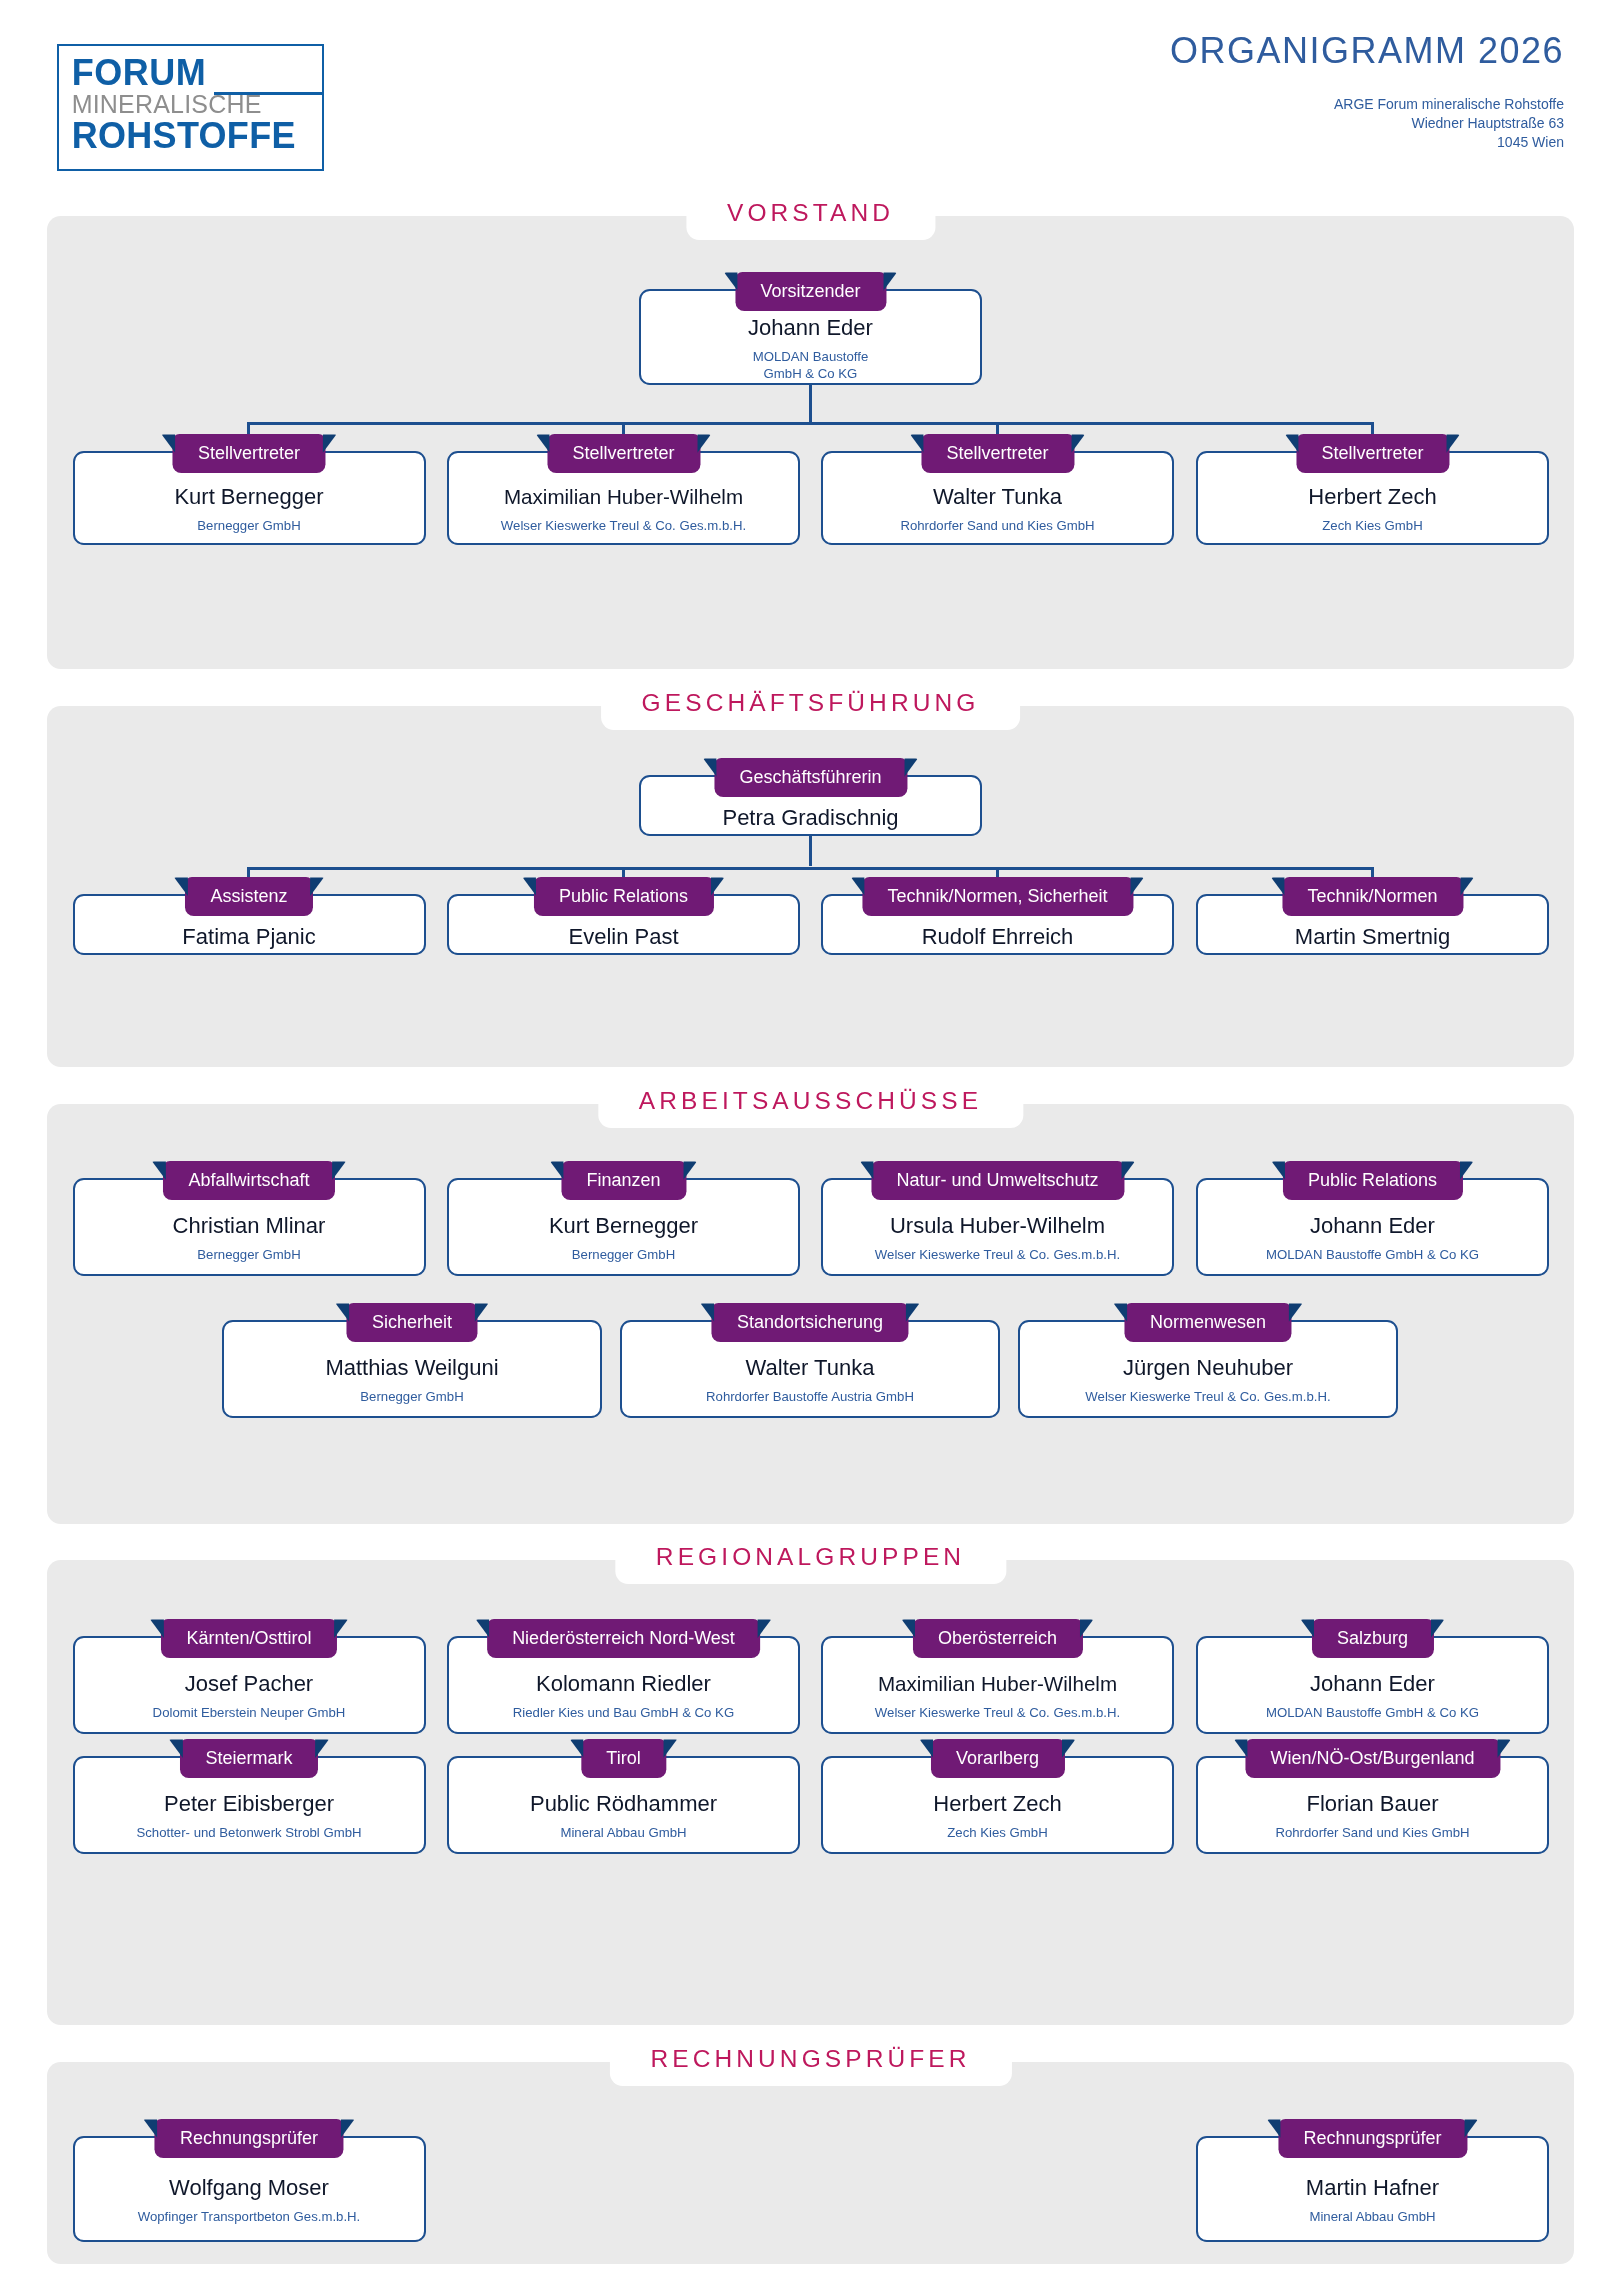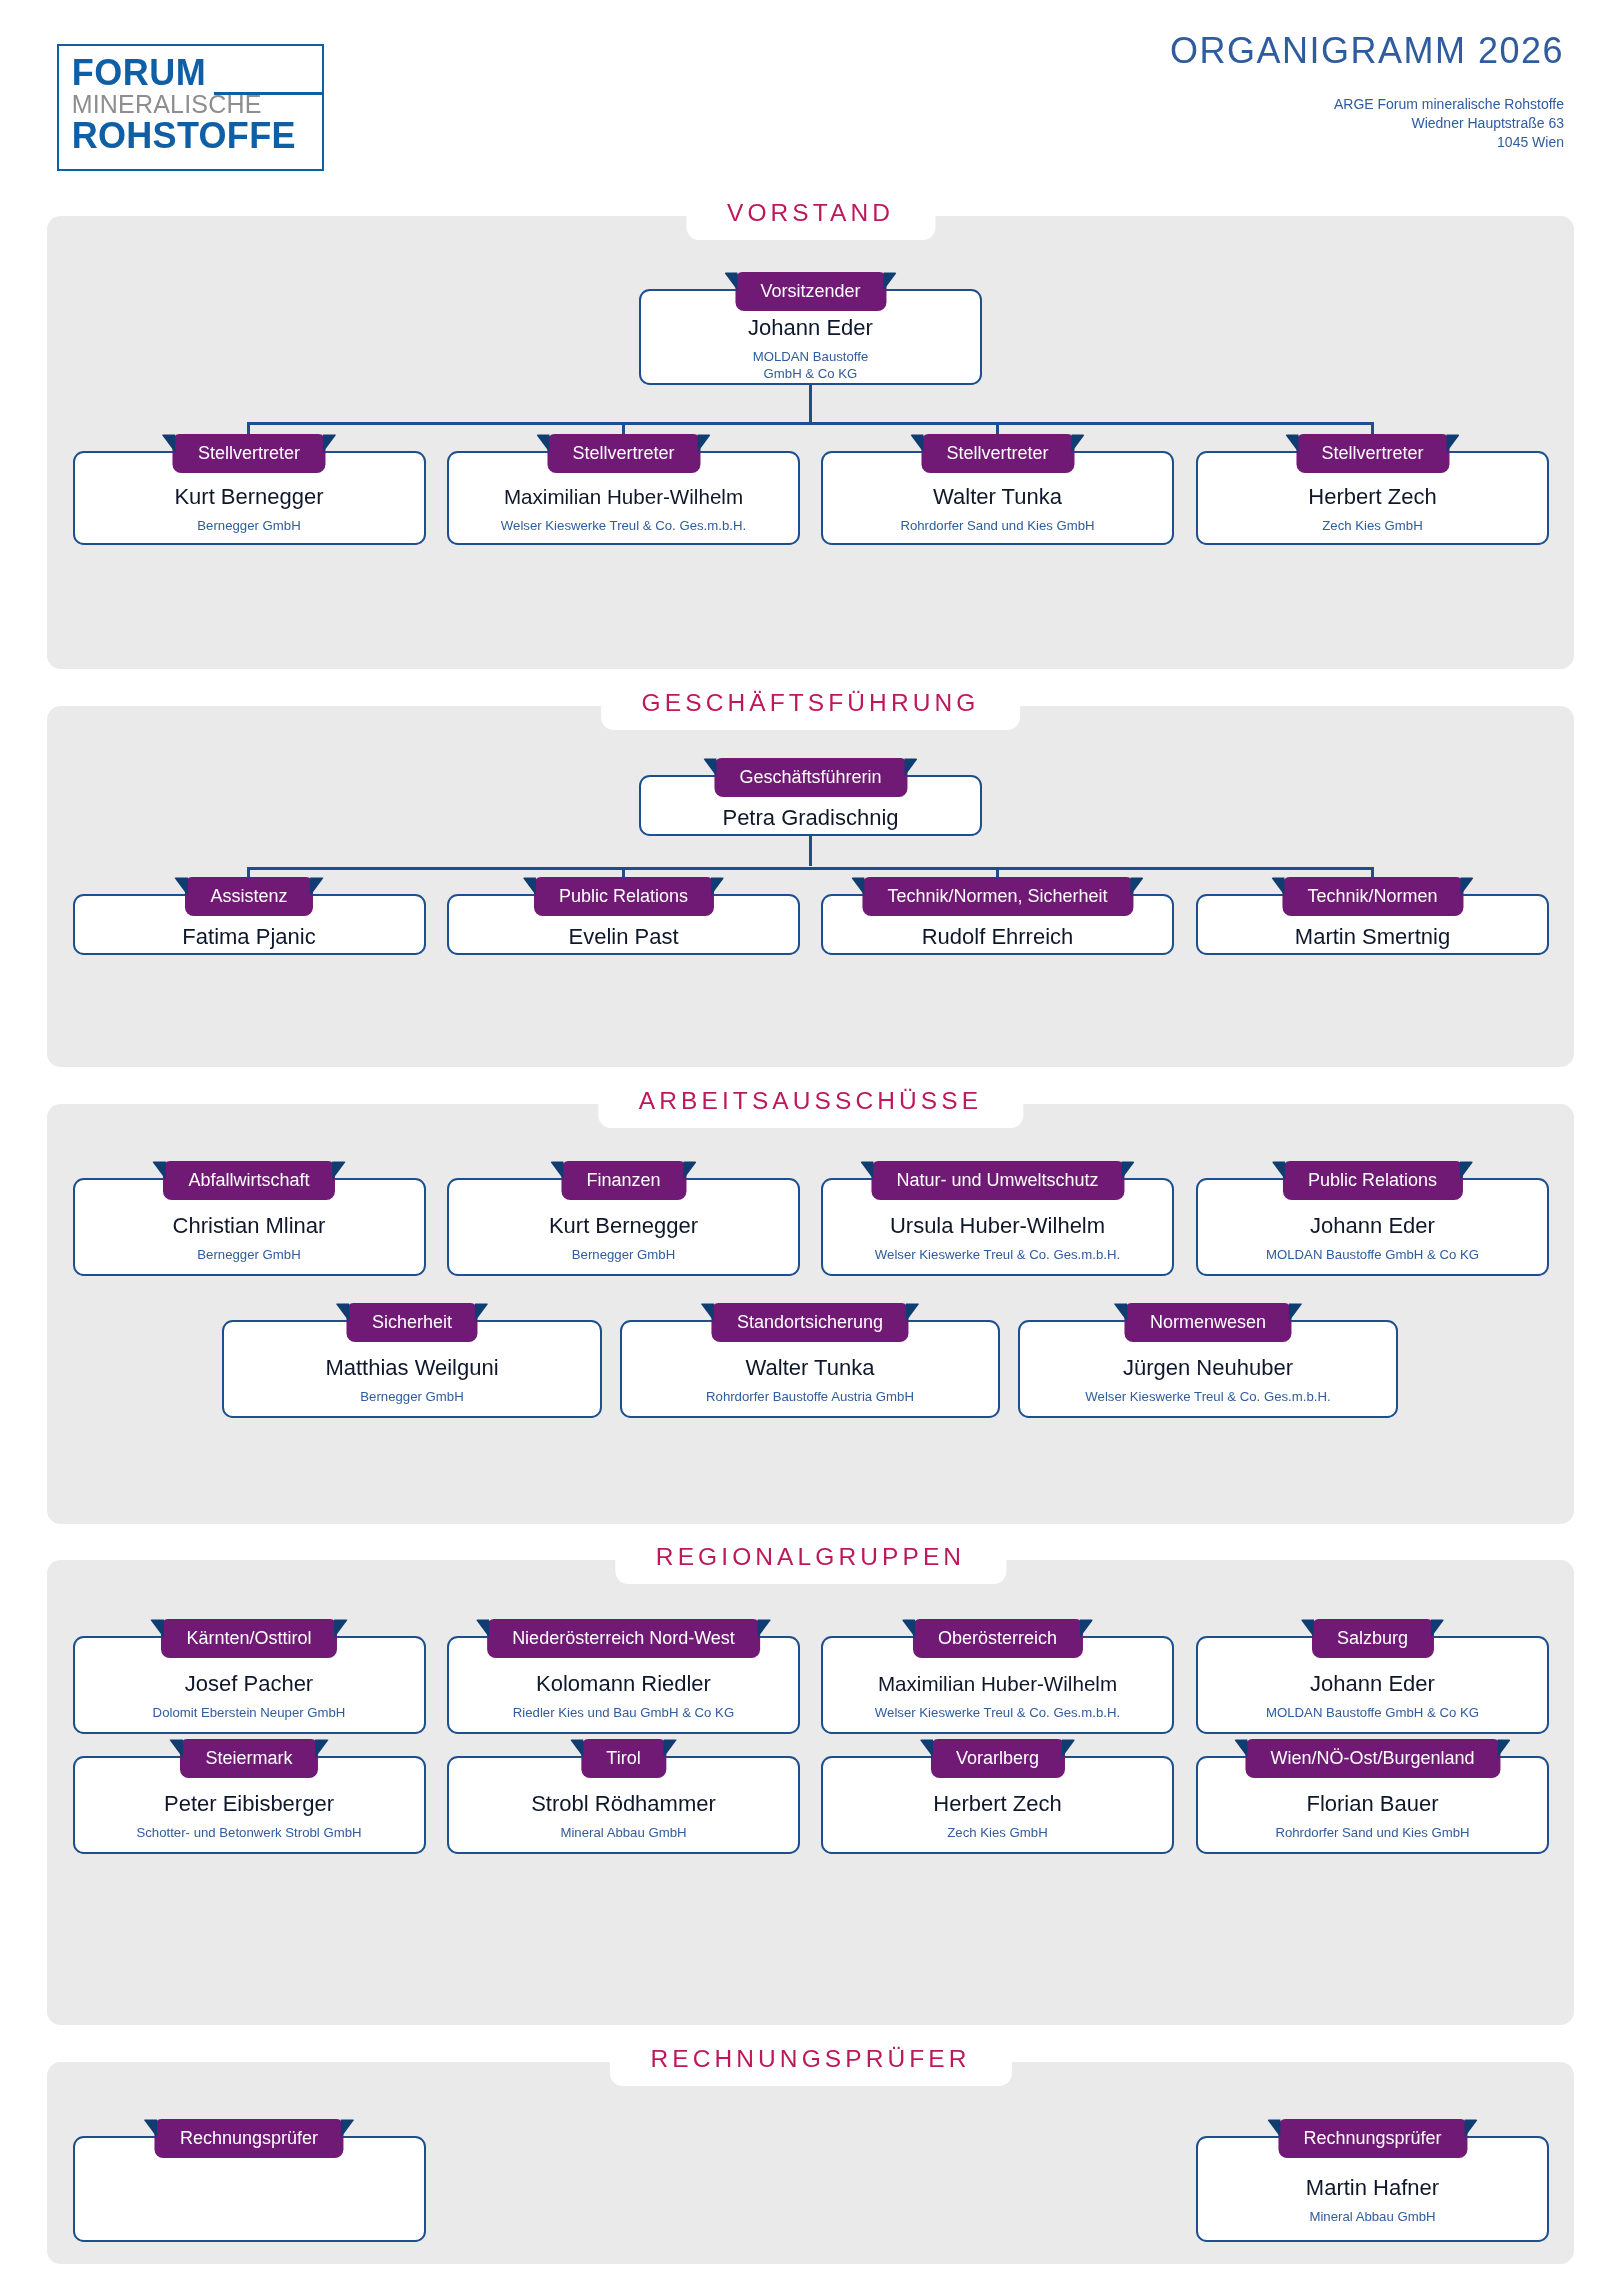--- a/index.html
+++ b/index.html
@@ -398,21 +398,21 @@
         <div class="card" style="left: 25.5px; top: 196px; width: 353px; height: 98px;">
           <div class="tab">Steiermark</div>
           <div class="card-body">
             <div class="card-name">Peter Eibisberger</div>
             <div class="card-org">Schotter- und Betonwerk Strobl GmbH</div>
           </div>
         </div>
         <div class="card" style="left: 400px; top: 196px; width: 353px; height: 98px;">
           <div class="tab">Tirol</div>
           <div class="card-body">
-            <div class="card-name">Strobl Rödhammer</div>
+            <div class="card-name">Public Rödhammer</div>
             <div class="card-org">Mineral Abbau GmbH</div>
           </div>
         </div>
         <div class="card" style="left: 774px; top: 196px; width: 353px; height: 98px;">
           <div class="tab">Vorarlberg</div>
           <div class="card-body">
             <div class="card-name">Herbert Zech</div>
             <div class="card-org">Zech Kies GmbH</div>
           </div>
         </div>
@@ -421,20 +421,24 @@
           <div class="card-body">
             <div class="card-name">Florian Bauer</div>
             <div class="card-org">Rohrdorfer Sand und Kies GmbH</div>
           </div>
         </div>
       </div>
       <div class="section" style="top: 2062px; height: 202px;">
         <div class="section-title">RECHNUNGSPRÜFER</div>
         <div class="card" style="left: 25.5px; top: 74px; width: 353px; height: 106px;">
           <div class="tab">Rechnungsprüfer</div>
+          <div class="card-body">
+            <div class="card-name">Wolfgang Moser</div>
+            <div class="card-org">Wopfinger Transportbeton Ges.m.b.H.</div>
+          </div>
         </div>
         <div class="card" style="left: 1149px; top: 74px; width: 353px; height: 106px;">
           <div class="tab">Rechnungsprüfer</div>
           <div class="card-body">
             <div class="card-name">Martin Hafner</div>
             <div class="card-org">Mineral Abbau GmbH</div>
           </div>
         </div>
       </div>
     </div>

